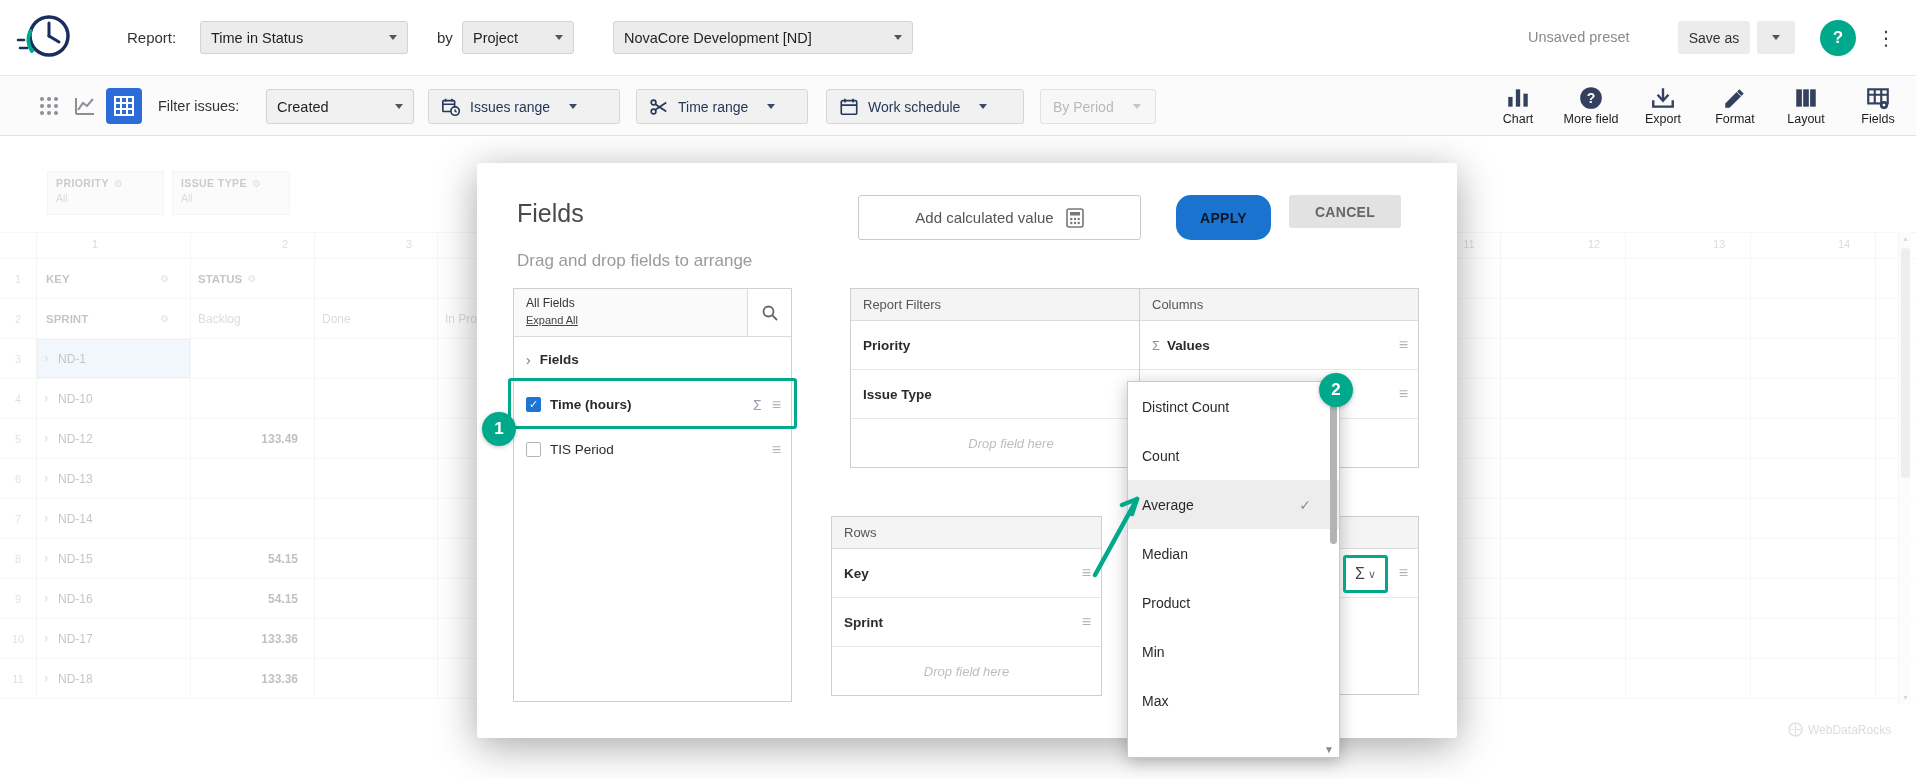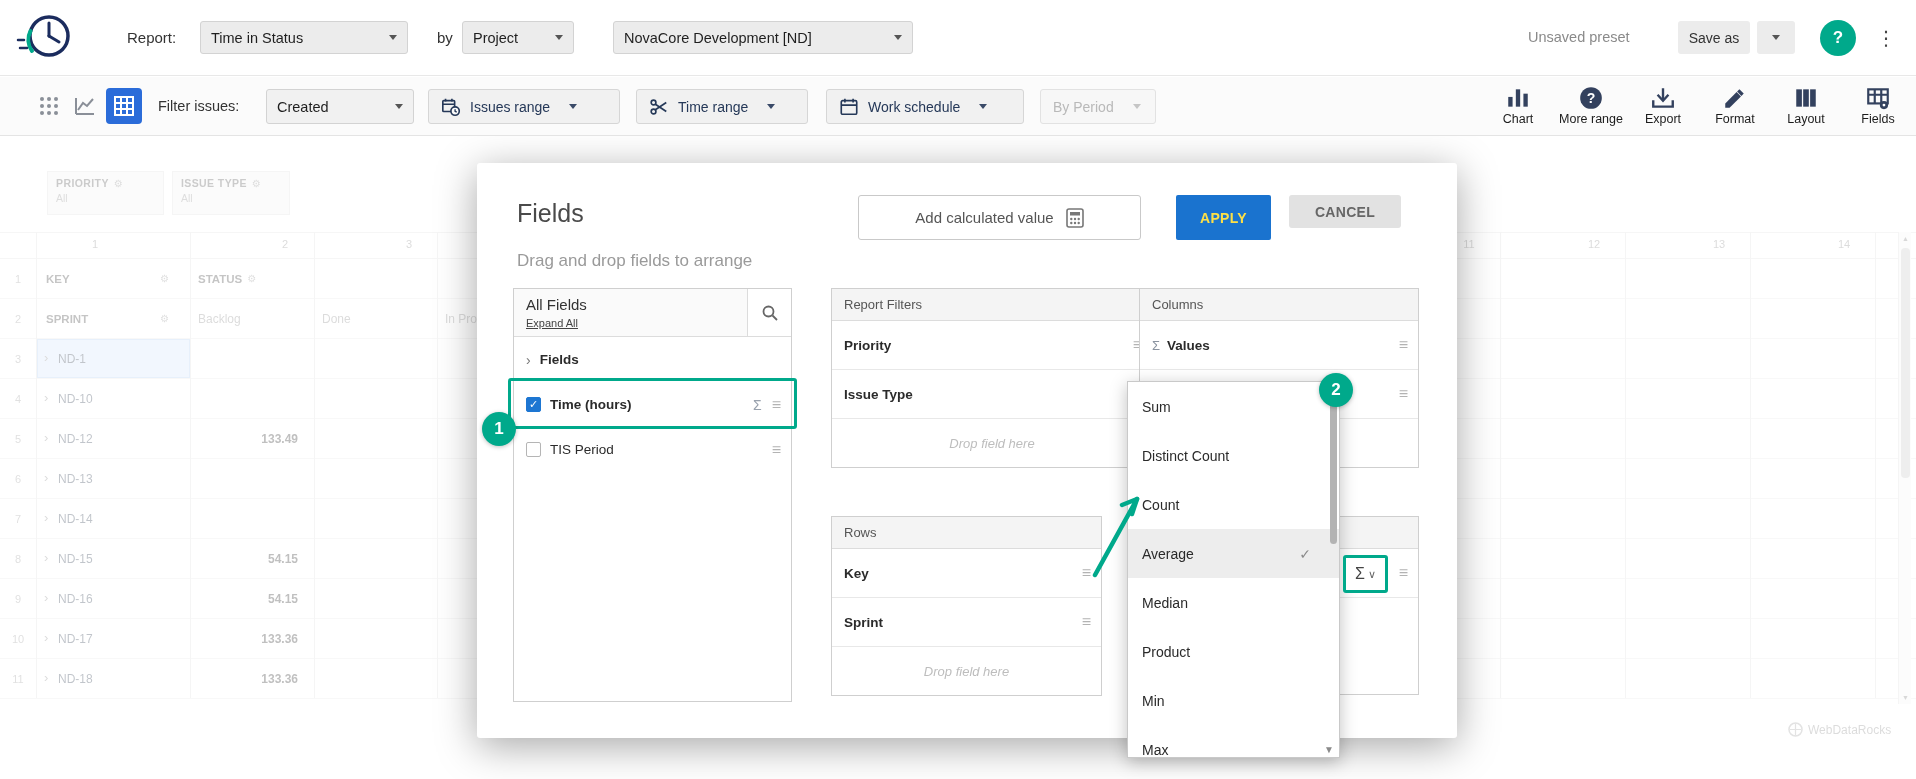--- a/index.html
+++ b/index.html
@@ -51,30 +51,30 @@
   .parrow{position:absolute;left:0;width:13px;text-align:center;font-size:7px;color:#909090}
   .wmark{position:absolute;left:1788px;top:585px;display:flex;align-items:center;gap:5px;font-size:12px;color:#9b9b9b}
 
   .backdrop{position:absolute;top:137px;left:0;width:1916px;height:642px;background:rgba(255,255,255,.65);z-index:2}
 
   
   .modal{position:absolute;left:477px;top:163px;width:980px;height:575px;background:#fff;box-shadow:0 8px 40px rgba(0,0,0,.35);border-radius:3px;z-index:3}
   .mtitle{position:absolute;left:40px;top:36px;font-size:25px;font-weight:500;color:#4a4a4a}
   .msub{position:absolute;left:40px;top:88px;font-size:17px;color:#9a9a9a}
   .addcalc{position:absolute;left:381px;top:32px;width:283px;height:45px;border:1px solid #c9c9c9;border-radius:3px;background:#fff;display:flex;align-items:center;justify-content:center;gap:12px;font-size:15px;color:#555;cursor:pointer;font-family:inherit}
-  .applybtn{position:absolute;left:699px;top:32px;width:95px;height:45px;background:#1a73cf;border:none;border-radius:2px;color:#fde047;font-weight:bold;font-size:14px;letter-spacing:.3px;cursor:pointer;font-family:inherit}
+  .applybtn{position:absolute;left:699px;top:32px;width:95px;height:45px;background:#1a73cf;border:none;border-radius:15px;color:#0f172a;font-weight:bold;font-size:14px;letter-spacing:.3px;cursor:pointer;font-family:inherit}
   .cancelbtn{position:absolute;left:812px;top:32px;width:112px;height:33px;background:#e2e2e2;border:none;border-radius:3px;color:#666;font-weight:bold;font-size:14px;letter-spacing:.3px;cursor:pointer;font-family:inherit}
   .panel{position:absolute;border:1px solid #cfcfcf;background:#fff}
   .phead{height:32px;background:#f4f4f4;border-bottom:1px solid #dcdcdc;display:flex;align-items:center;padding:0 12px;font-size:13px;color:#555}
   .frow{height:49px;border-bottom:1px solid #e8e8e8;display:flex;align-items:center;padding:0 10px 0 12px;font-size:13.5px;font-weight:bold;color:#2b2b2b}
   .drop{height:49px;display:flex;align-items:center;justify-content:center;font-size:13px;font-style:italic;color:#bdbdbd}
   .handle{margin-left:auto;color:#b3b3b3;font-size:16px;cursor:grab}
   .sigma-sm{color:#8a93a0;font-size:13px;font-weight:normal;margin-right:7px}
   .afhead{position:relative;height:48px;background:#fafafa;border-bottom:1px solid #dcdcdc;padding:7px 12px}
-  .afhead .t1{font-size:15px;color:#333}
+  .afhead .t1{font-size:12px;color:#333}
   .afhead .t2{font-size:11px;color:#444;text-decoration:underline;margin-top:2px;display:inline-block;cursor:pointer}
   .searchbtn{position:absolute;right:0;top:0;width:44px;height:47px;background:#fff;border:none;border-left:1px solid #dcdcdc;cursor:pointer;display:flex;align-items:center;justify-content:center}
   .treerow{height:45px;display:flex;align-items:center;padding:0 10px 0 12px;font-size:13.5px;color:#2b2b2b}
   .treerow .twist{color:#777;font-size:14px;margin-right:9px}
   .cb{width:15px;height:15px;border:1px solid #b5b5b5;border-radius:2px;background:#fff;margin-right:9px;flex:0 0 auto;display:flex;align-items:center;justify-content:center}
   .cb.on{background:#1d76d2;border-color:#1d76d2;color:#fff;font-size:11px}
   .menu{position:absolute;left:650px;top:218px;width:213px;height:377px;background:#fff;border:1px solid #c9c9c9;box-shadow:0 4px 16px rgba(0,0,0,.25);z-index:10;overflow:hidden}
   .mitem{height:49px;display:flex;align-items:center;padding:0 14px;font-size:14px;color:#2a2a2a;cursor:pointer}
   .mitem.selitem{background:#ededed}
   .mitem .chk{margin-left:auto;color:#8a8a8a;font-size:14px;margin-right:14px}
@@ -195,21 +195,21 @@
           <rect x="17" y="8" width="4" height="12"></rect>
         </g>
     </svg>
     <span class="lbl">Chart</span>
   </button>
   <button class="action" style="left:1558px">
     <svg class="icon" width="26" height="26" viewBox="0 0 24 24">
       <circle cx="12" cy="12" r="10" fill="#33415e"></circle>
       <text x="12" y="16.5" font-size="13" font-weight="bold" fill="#fff" text-anchor="middle" font-family="Liberation Sans, sans-serif">?</text>
     </svg>
-    <span class="lbl">More range</span>
+    <span class="lbl">More field</span>
   </button>
   <button class="action" style="left:1630px">
     <svg class="icon" width="26" height="26" viewBox="0 0 24 24">
       <path d="M12 3 V13" stroke="#33415e" stroke-width="2.2" fill="none"></path>
       <path d="M7 9 L12 14.5 L17 9" stroke="#33415e" stroke-width="2.2" fill="none"></path>
       <path d="M3 14 V20 H21 V14" stroke="#33415e" stroke-width="2.2" fill="none"></path>
     </svg>
     <span class="lbl">Export</span>
   </button>
   <button class="action" style="left:1702px">
@@ -417,21 +417,21 @@
       <span class="handle" style="margin-right:10px;font-size:14px;color:#98a1ad">Σ</span>
       <span class="handle" style="margin-left:0">≡</span>
     </div>
     <div class="treerow">
       <span class="cb"></span>
       <span>TIS Period</span>
       <span class="handle">≡</span>
     </div>
   </div>
 
-  <div class="panel" style="left:354px;top:125px;width:322px;height:180px">
+  <div class="panel" style="left:373px;top:125px;width:322px;height:180px">
     <div class="phead">Report Filters</div>
     <div class="frow">
       <span>Priority</span>
       <span class="handle">≡</span>
     </div>
     <div class="frow">
       <span>Issue Type</span>
       <span class="handle">≡</span>
     </div>
     <div class="drop">Drop field here</div>
@@ -470,21 +470,20 @@
       <span class="handle">≡</span>
     </div>
   </div>
 
   <button class="sigbtn">
     <span class="s">Σ</span>
     <span class="v">∨</span>
   </button>
 
   <div class="menu">
-    <div class="mitem">Sum</div>
     <div class="mitem">Distinct Count</div>
     <div class="mitem">Count</div>
     <div class="mitem selitem">
       <span>Average</span>
       <span class="chk">✓</span>
     </div>
     <div class="mitem">Median</div>
     <div class="mitem">Product</div>
     <div class="mitem">Min</div>
     <div class="mitem">Max</div>

